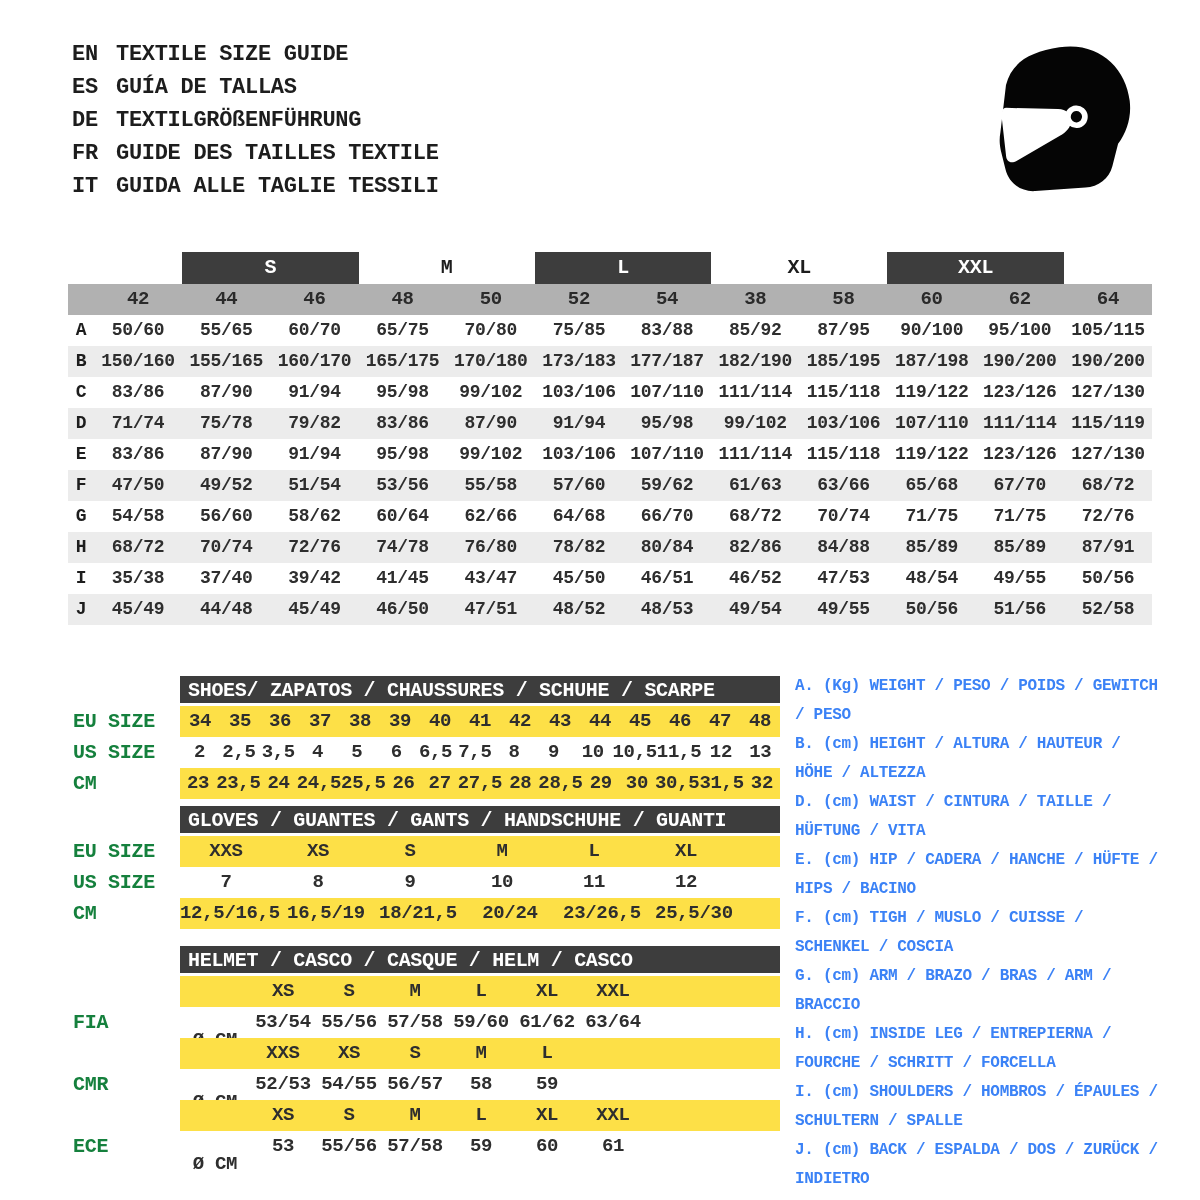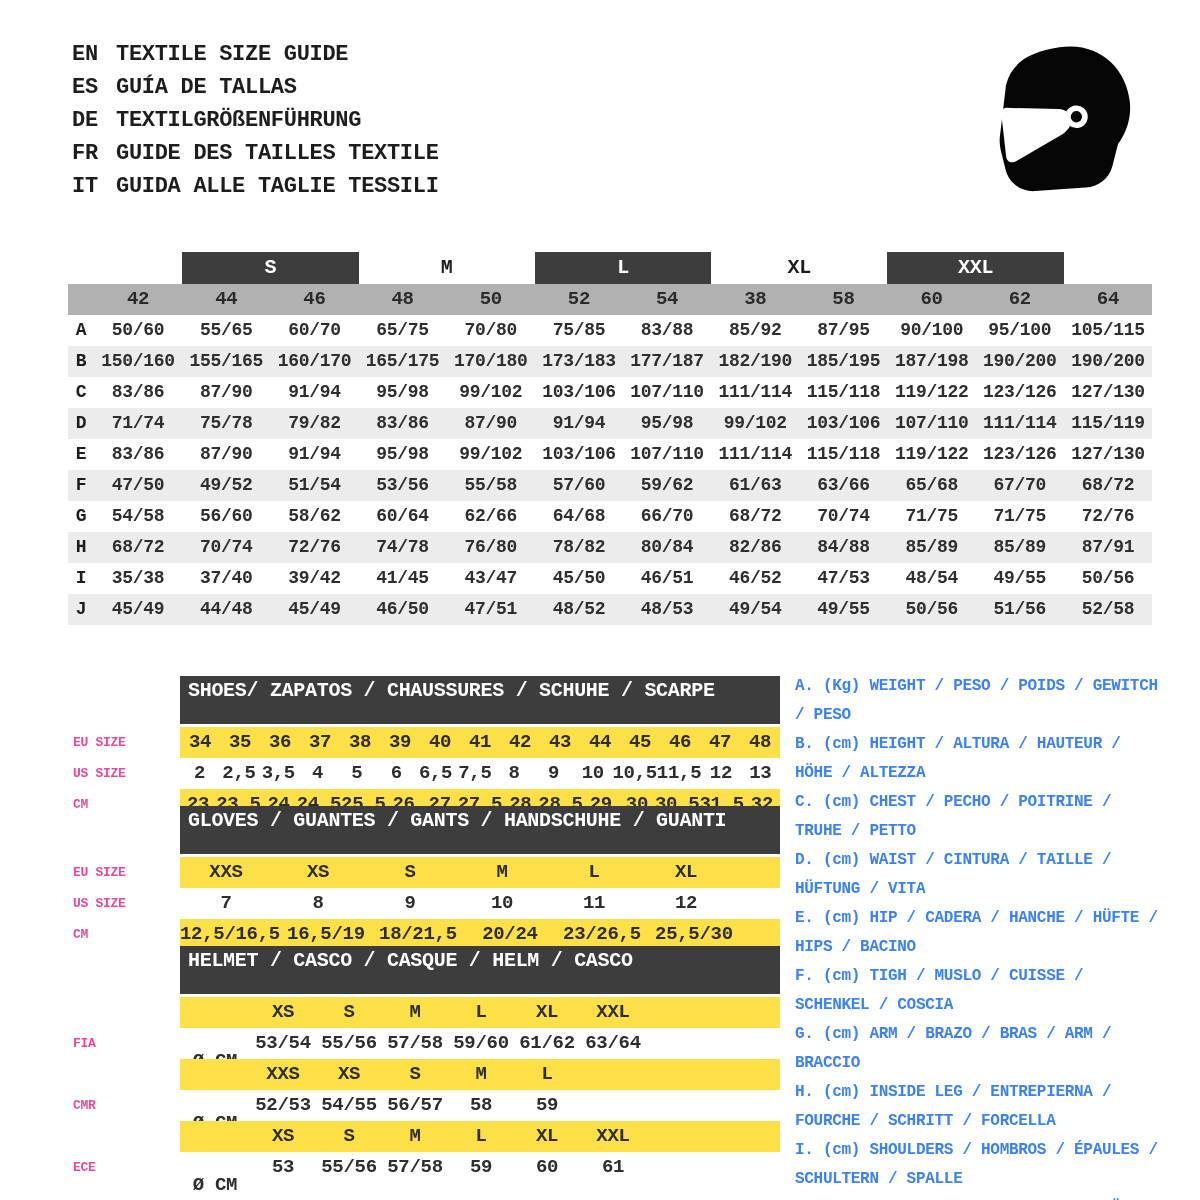--- a/index.html
+++ b/index.html
@@ -23,24 +23,24 @@
   .size-header .dark{background:#3d3d3d;color:#ffffff;}
   .row{display:flex;height:31px;line-height:31px;font-size:18px;}
   .row .letter{flex:0 0 26px;text-align:center;color:#1d1d1d;}
   .cell{flex:1;text-align:center;white-space:nowrap;}
   .num-band{background:#b1b1b1;font-size:19px;color:#2a2a2a;}
   .alt{background:#ececec;}
 
   
   .sub-table{position:absolute;left:68px;width:712px;}
   .sub-row{display:flex;height:31px;line-height:31px;font-size:19px;}
-  .side-label{flex:0 0 112px;font-size:13px;color:#ec4899;padding-left:5px;box-sizing:border-box;white-space:nowrap;}
+  .side-label{flex:0 0 112px;font-size:20px;color:#15803d;padding-left:5px;box-sizing:border-box;white-space:nowrap;}
   .band{flex:1;display:flex;}
   .band.gray{background:#fde047;}
-  .bar-row{display:flex;height:48px;line-height:30px;margin-bottom:3px;}
+  .bar-row{display:flex;height:27px;line-height:30px;margin-bottom:3px;}
   .bar-row .side-gap{flex:0 0 112px;}
   .dark-bar{flex:1;background:#3d3d3d;color:#ffffff;font-size:20px;padding-left:8px;white-space:nowrap;}
   .diam-cell{flex:0 0 70px;text-align:center;white-space:nowrap;margin-top:18px;}
   .fixed .cell{flex:0 0 66px;}
   .gfixed .cell{flex:0 0 92px;}
 
   
   .legend{position:absolute;left:795px;top:672px;width:368px;}
   .legend-line{display:block;font-size:16px;line-height:29px;color:#3b82f6;}
 </style>
@@ -440,21 +440,20 @@
           <span class="cell">59</span>
           <span class="cell">60</span>
           <span class="cell">61</span>
         </div>
     </div>
   </div>
 
   <div class="legend">
       <span class="legend-line">A. (Kg) WEIGHT / PESO / POIDS / GEWITCH / PESO</span>
       <span class="legend-line">B. (cm) HEIGHT / ALTURA / HAUTEUR / HÖHE / ALTEZZA</span>
-      <span class="legend-line">C. (cm) CHEST / PECHO / POITRINE / TRUHE / PETTO</span>
       <span class="legend-line">D. (cm) WAIST / CINTURA / TAILLE / HÜFTUNG / VITA</span>
       <span class="legend-line">E. (cm) HIP / CADERA / HANCHE / HÜFTE / HIPS / BACINO</span>
       <span class="legend-line">F. (cm) TIGH / MUSLO / CUISSE / SCHENKEL / COSCIA</span>
       <span class="legend-line">G. (cm) ARM / BRAZO / BRAS / ARM / BRACCIO</span>
       <span class="legend-line">H. (cm) INSIDE LEG / ENTREPIERNA / FOURCHE / SCHRITT / FORCELLA</span>
       <span class="legend-line">I. (cm) SHOULDERS / HOMBROS / ÉPAULES / SCHULTERN / SPALLE</span>
       <span class="legend-line">J. (cm) BACK / ESPALDA / DOS / ZURÜCK / INDIETRO</span>
     </div>
 
 </div>

